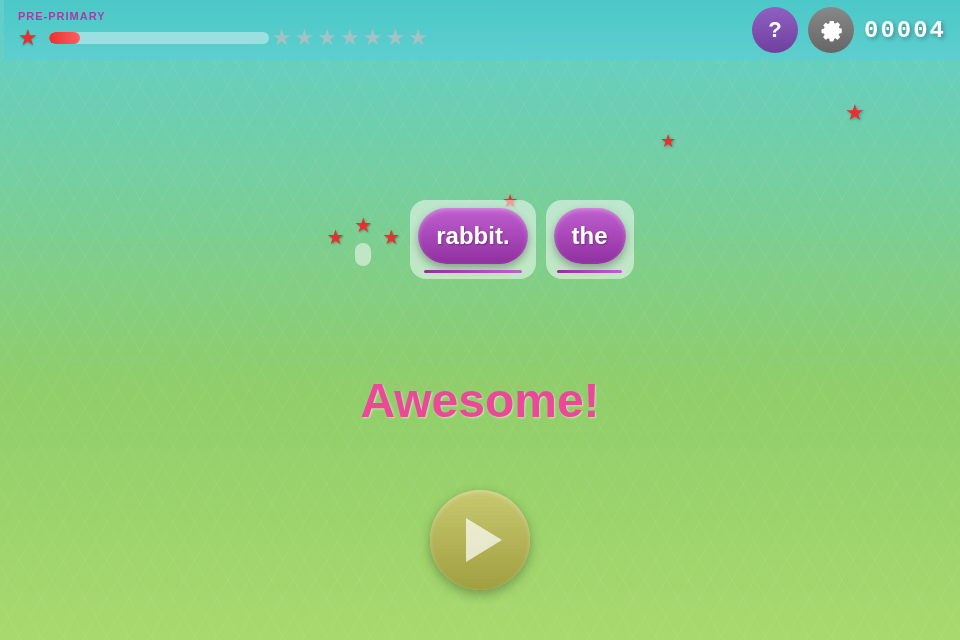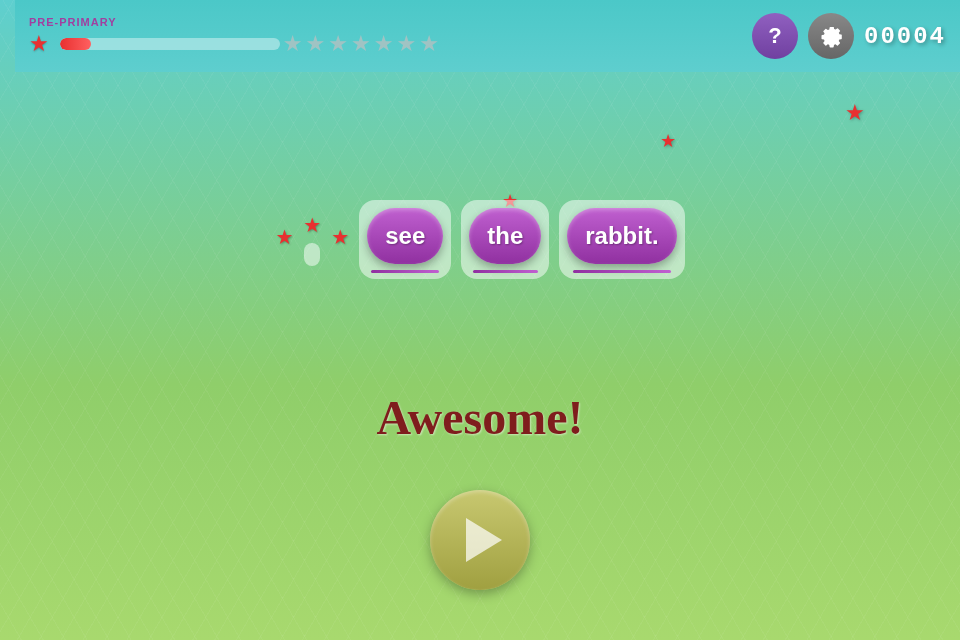--- a/index.html
+++ b/index.html
@@ -33,23 +33,23 @@
         rgba(255,255,255,0.05) 19px
       );
       pointer-events: none;
       z-index: 0;
     }
 
     
     .header {
       position: absolute;
       top: 0;
-      left: 15px;
+      left: 4px;
       right: 0;
-      height: 72px;
+      height: 60px;
       background: linear-gradient(to bottom, #4bc8c8, #5ecece);
       display: flex;
       align-items: center;
       justify-content: space-between;
       padding: 0 14px;
       z-index: 10;
     }
 
     .header-left {
       display: flex;
@@ -205,28 +205,28 @@
       width: 90%;
       height: 3px;
       background: linear-gradient(to right, #9030a0, #c060d0);
       border-radius: 2px;
       margin-top: 6px;
     }
 
     
     .awesome-text {
       position: absolute;
-      top: 390px;
+      top: 373px;
       left: 0;
       right: 0;
       text-align: center;
       font-size: 48px;
       font-weight: bold;
-      color: #7f1d1d;
-      font-family: Liberation Serif, serif;
+      color: #ec4899;
+      font-family: Liberation Sans, sans-serif;
       z-index: 10;
       text-shadow: 1px 1px 2px rgba(255,255,255,0.5);
     }
 
     
     .play-btn-wrapper {
       position: absolute;
       bottom: 50px;
       left: 50%;
       transform: translateX(-50%);
@@ -305,33 +305,27 @@
     <span class="word-card-star">★</span>
     <div class="word-card-bg">
       <div class="word-underline"></div>
     </div>
   </div>
   <div class="word-card-wrapper">
     <span class="word-card-star">★</span>
   </div>
   <div class="word-card-wrapper">
     <div class="word-card-bg">
-      <button class="word-btn">see</button>
+      <button class="word-btn">rabbit.</button>
       <div class="word-underline"></div>
     </div>
   </div>
   <div class="word-card-wrapper">
     <div class="word-card-bg">
       <button class="word-btn">the</button>
-      <div class="word-underline"></div>
-    </div>
-  </div>
-  <div class="word-card-wrapper">
-    <div class="word-card-bg">
-      <button class="word-btn">rabbit.</button>
       <div class="word-underline"></div>
     </div>
   </div>
 </div>
 
 <div class="awesome-text">Awesome!</div>
 
 <div class="play-btn-wrapper">
   <button class="play-btn">
     <div class="play-triangle"></div>

